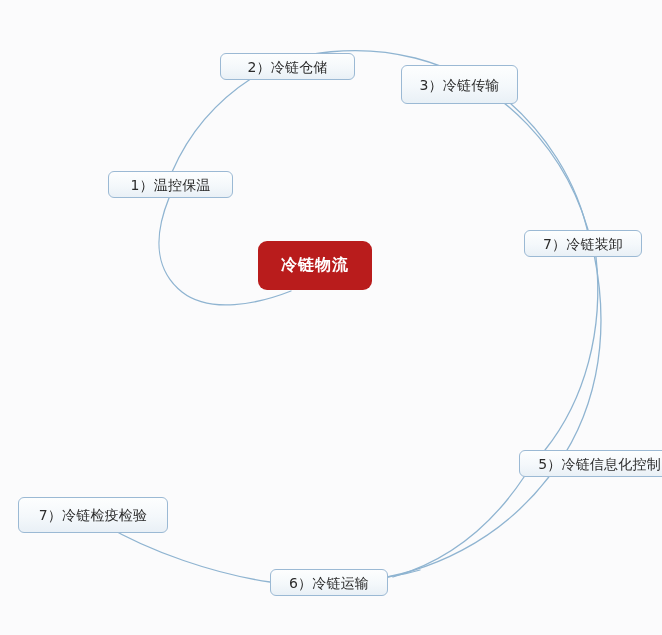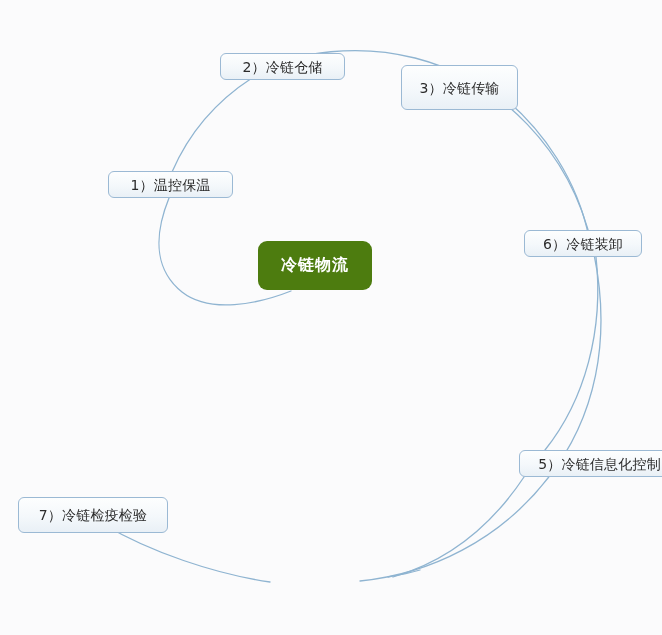--- a/index.html
+++ b/index.html
@@ -88,36 +88,39 @@
 
     <path d="M 388 577 C 400 575, 410 573, 420 570" fill="none" stroke="#8fb4d1" stroke-width="1.3" stroke-linecap="round"></path>
 
     <path d="M 497 92 C 545 130, 578 182, 589 238" fill="none" stroke="#8fb4d1" stroke-width="1.3" stroke-linecap="round"></path>
 
     <path d="M 596 257 C 604 330, 585 400, 545 450" fill="none" stroke="#8fb4d1" stroke-width="1.3" stroke-linecap="round"></path>
 
     <path d="M 524 477 C 490 528, 445 562, 393 577" fill="none" stroke="#8fb4d1" stroke-width="1.3" stroke-linecap="round"></path>
   </svg>
 
-  <div class="center-node" id="center-node" style="left: 258px; top: 241px; width: 114px; height: 49px; background: #4d7c0f; color: rgb(255, 255, 255);">
+  <div class="center-node" id="center-node" style="left: 258px; top: 241px; width: 114px; height: 49px; background: #b91c1c; color: rgb(255, 255, 255);">
     <span class="label">冷链物流</span>
   </div>
 
   <div class="node" style="left: 108px; top: 171px; width: 125px; height: 27px; border-color: rgb(155, 185, 212); color: rgb(43, 43, 43); align-items: center;">
     <span class="label">1）温控保温</span>
   </div>
-  <div class="node" style="left: 220px; top: 53px; width: 125px; height: 27px; border-color: rgb(155, 185, 212); color: rgb(43, 43, 43);">
+  <div class="node" style="left: 220px; top: 53px; width: 135px; height: 27px; border-color: rgb(155, 185, 212); color: rgb(43, 43, 43);">
     <span class="label">2）冷链仓储</span>
   </div>
-  <div class="node" style="left: 401px; top: 65px; width: 117px; height: 45px; border-color: rgb(155, 185, 212); color: rgb(43, 43, 43);">
+  <div class="node" style="left: 401px; top: 65px; width: 117px; height: 39px; border-color: rgb(155, 185, 212); color: rgb(43, 43, 43);">
     <span class="label">3）冷链传输</span>
   </div>
   <div class="node" style="left: 524px; top: 230px; width: 118px; height: 27px; border-color: rgb(155, 185, 212); color: rgb(43, 43, 43);">
-    <span class="label">6）冷链装卸</span>
+    <span class="label">7）冷链装卸</span>
   </div>
   <div class="node" style="left: 475px; top: 450px; width: 161px; height: 27px; border-color: rgb(155, 185, 212); color: rgb(43, 43, 43); margin-left: 44px;">
     <span class="label">5）冷链信息化控制</span>
+  </div>
+  <div class="node" style="left: 270px; top: 569px; width: 118px; height: 27px; border-color: rgb(155, 185, 212); color: rgb(43, 43, 43);">
+    <span class="label">6）冷链运输</span>
   </div>
   <div class="node" style="left: 18px; top: 497px; width: 150px; height: 36px; border-color: rgb(155, 185, 212); color: rgb(43, 43, 43);">
     <span class="label">7）冷链检疫检验</span>
   </div>
 
 </div>
 
 </body></html>

